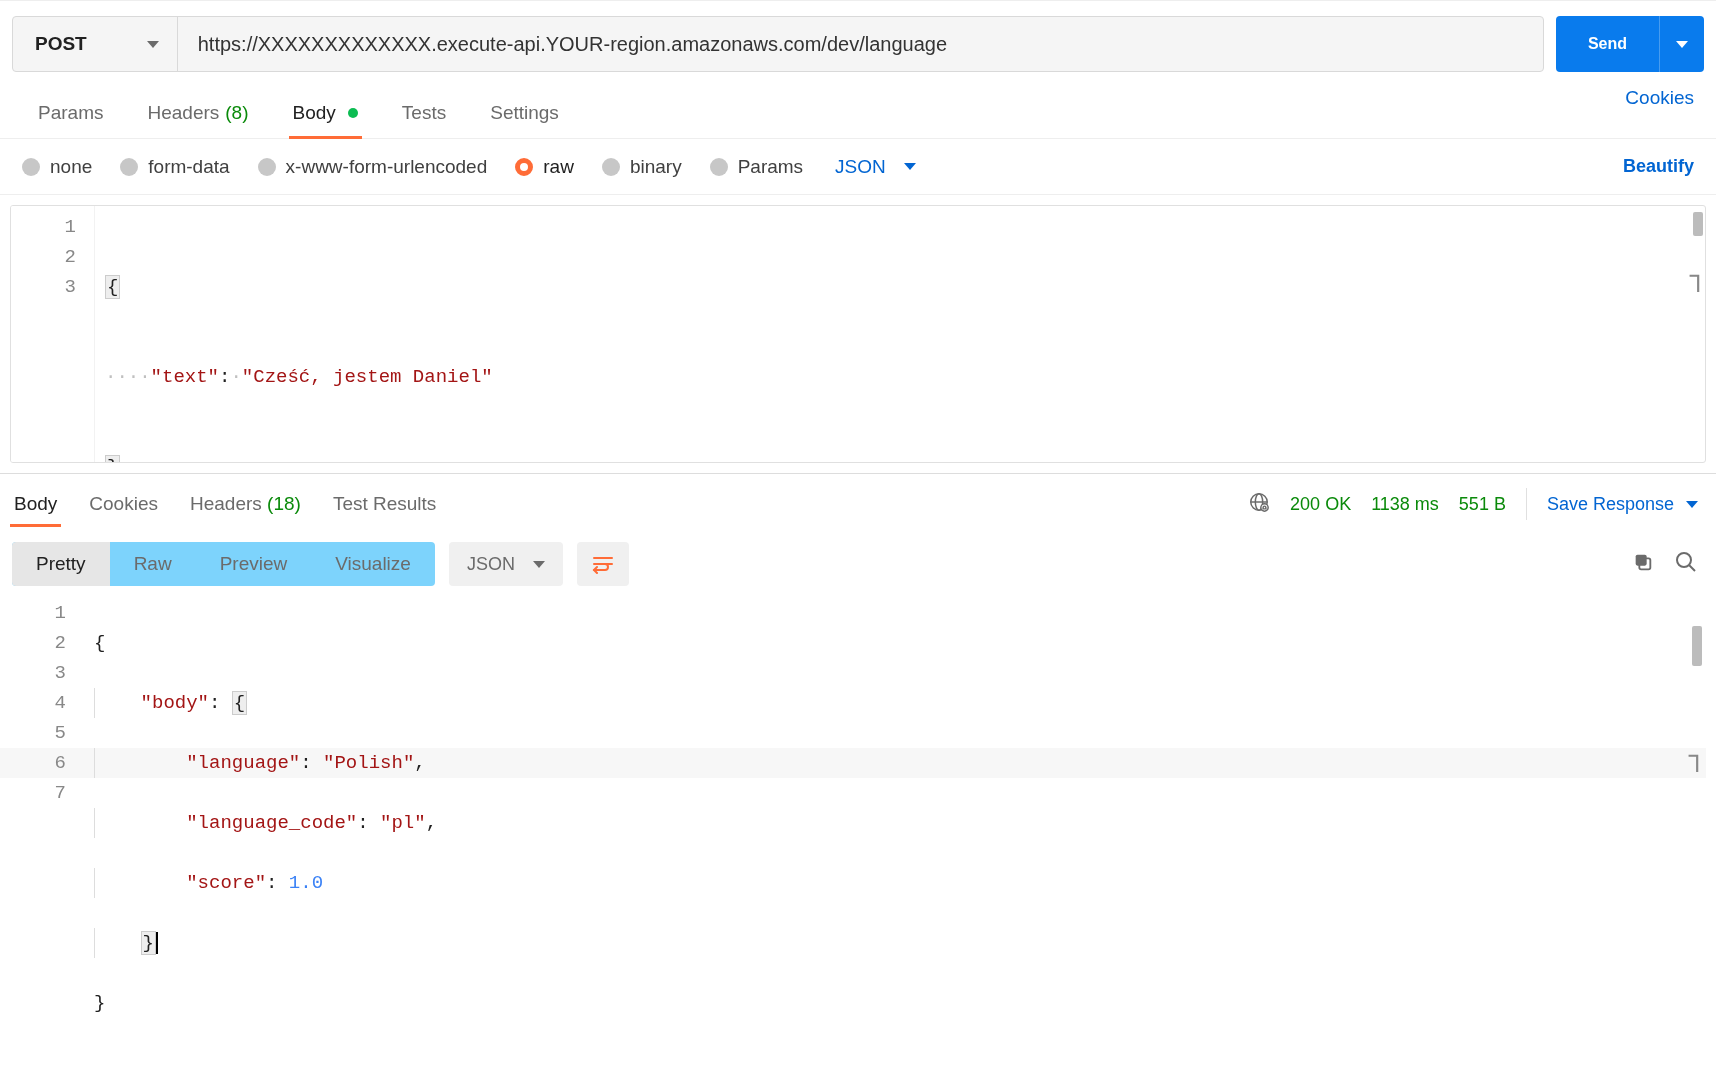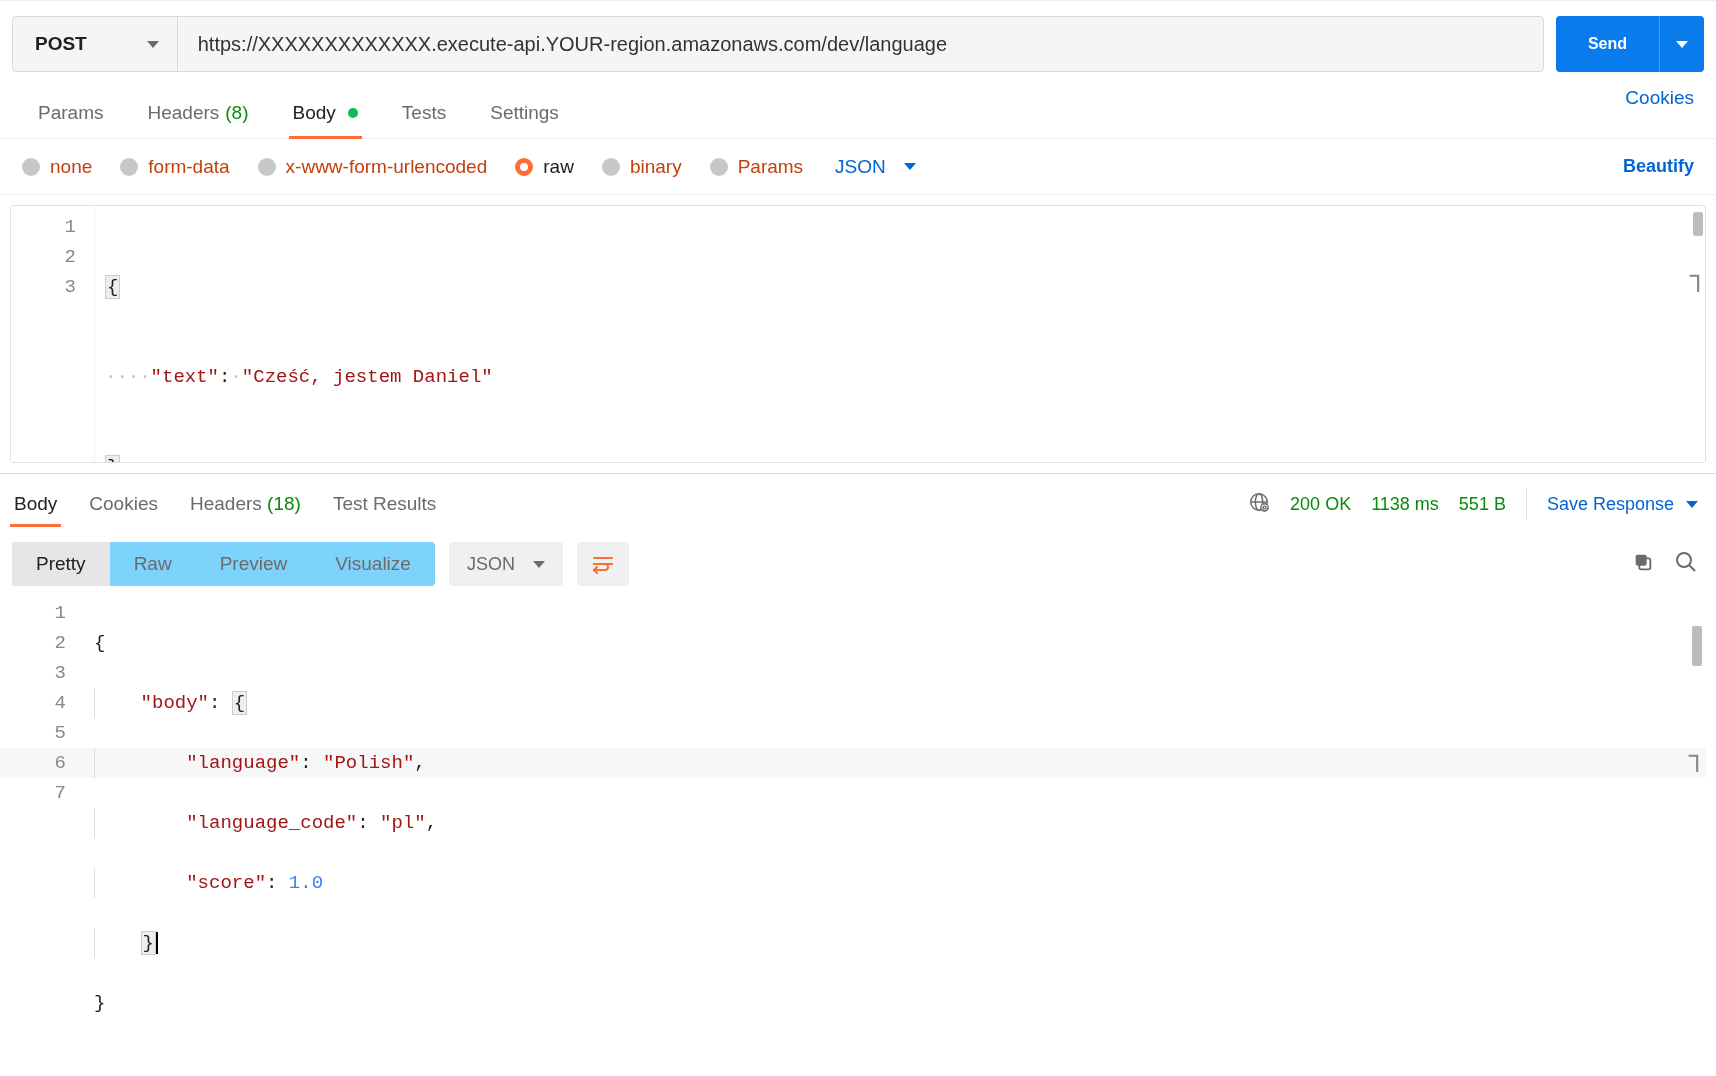--- a/index.html
+++ b/index.html
@@ -133,21 +133,21 @@
     align-items: center;
     padding: 0 22px;
     height: 56px;
     border-bottom: 1px solid #eee;
     gap: 28px;
   }
   .radio {
     display: flex;
     align-items: center;
     gap: 10px;
-    color: #c2410c;
+    color: #404040;
     font-size: 19px;
     cursor: pointer;
   }
   .radio-circle {
     width: 18px; height: 18px;
     border-radius: 50%;
     background: #c7c7c7;
     display: inline-block;
   }
   .radio.selected .radio-circle {

